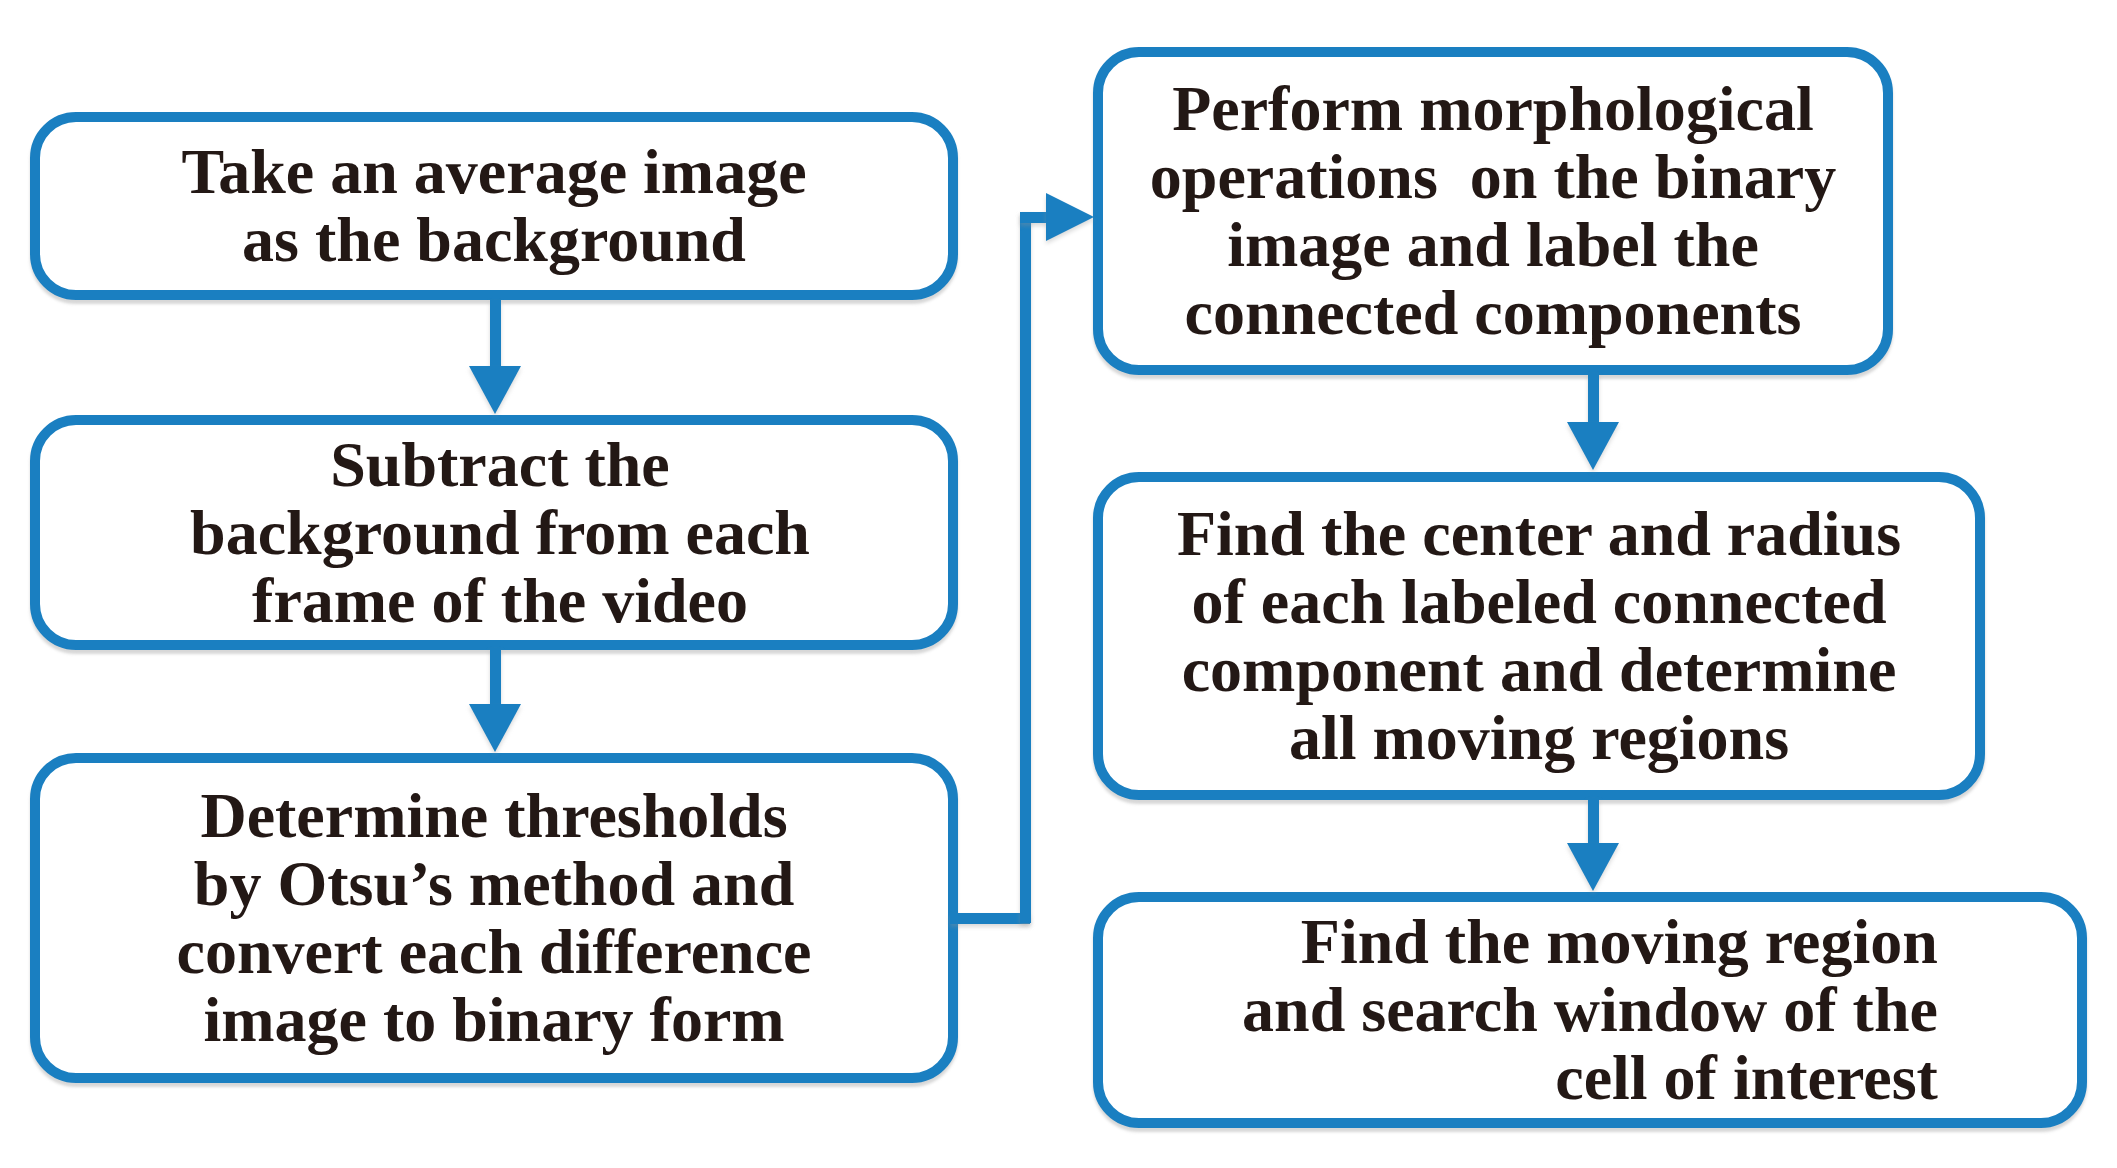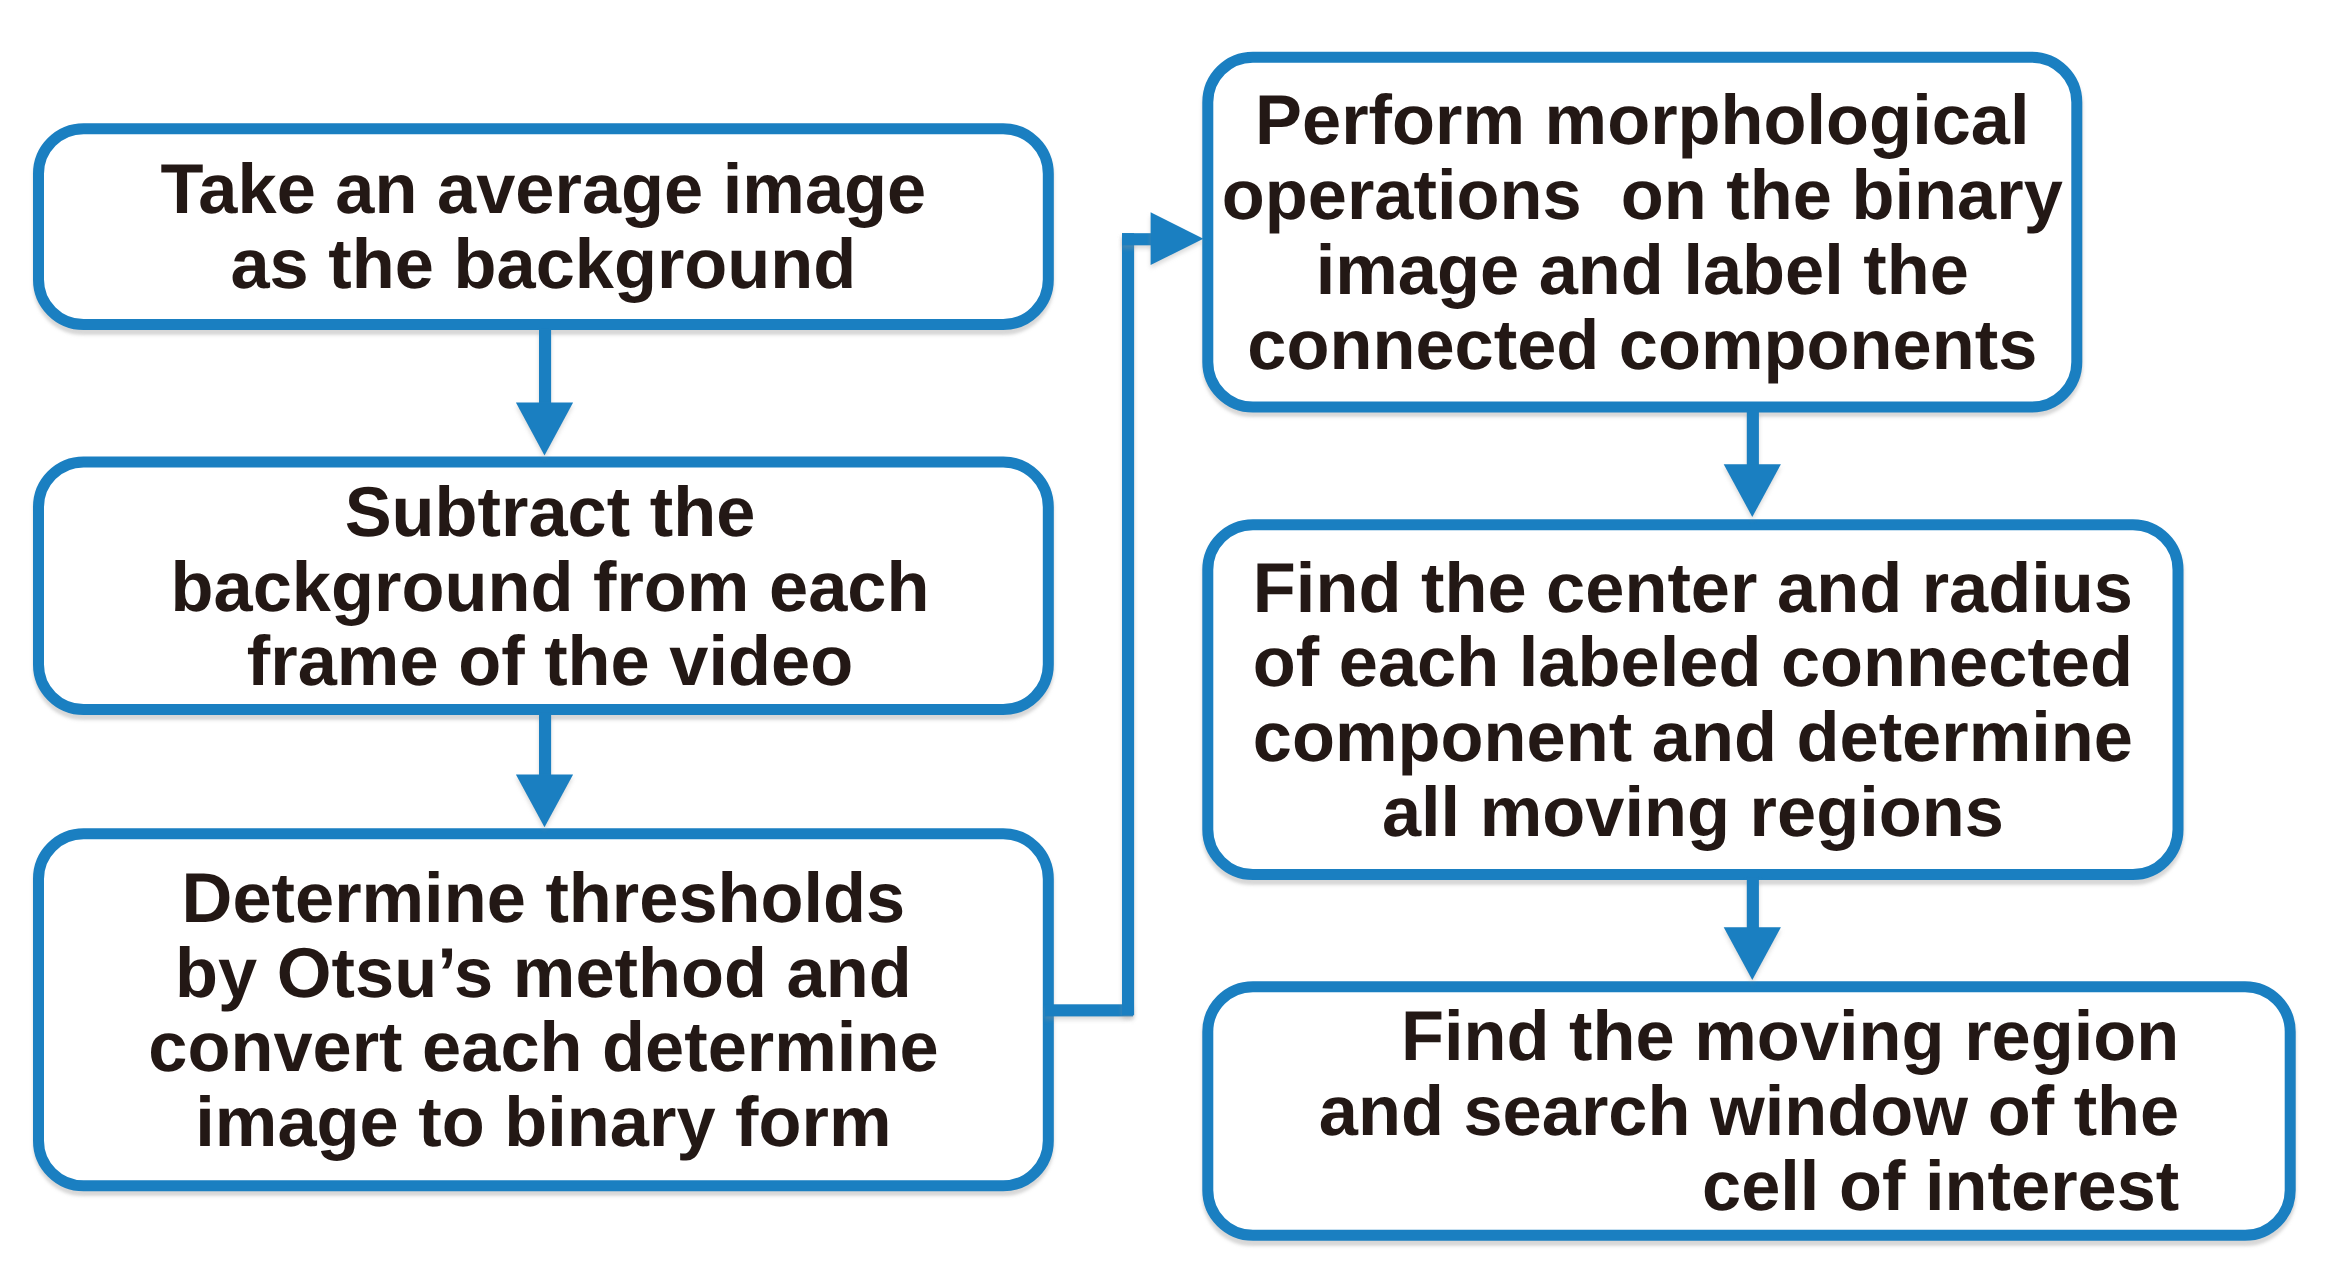--- a/index.html
+++ b/index.html
@@ -7,21 +7,21 @@
     --text: #231815;
     --bg: #ffffff;
   }
   html, body { margin: 0; padding: 0; background: #fff; }
   .canvas {
     position: relative;
     width: 2117px;
     height: 1168px;
     background: var(--bg);
     overflow: hidden;
-    font-family: Liberation Sans, sans-serif;
+    font-family: Liberation Serif, serif;
   }
   .box {
     position: absolute;
     box-sizing: border-box;
     border: 10px solid var(--accent);
     border-radius: 46px;
     background: #fff;
     display: flex;
     align-items: center;
     justify-content: center;
@@ -87,21 +87,21 @@
 
   <div class="box" id="box-step-1">Take an average image
 as the background</div>
 
   <div class="box" id="box-step-2">Subtract the
 background from each
 frame of the video</div>
 
   <div class="box" id="box-step-3">Determine thresholds
 by Otsu’s method and
-convert each determine
+convert each difference
 image to binary form</div>
 
   <div class="box" id="box-step-4">Perform morphological
 operations  on the binary
 image and label the
 connected components</div>
 
   <div class="box" id="box-step-5">Find the center and radius
 of each labeled connected
 component and determine

